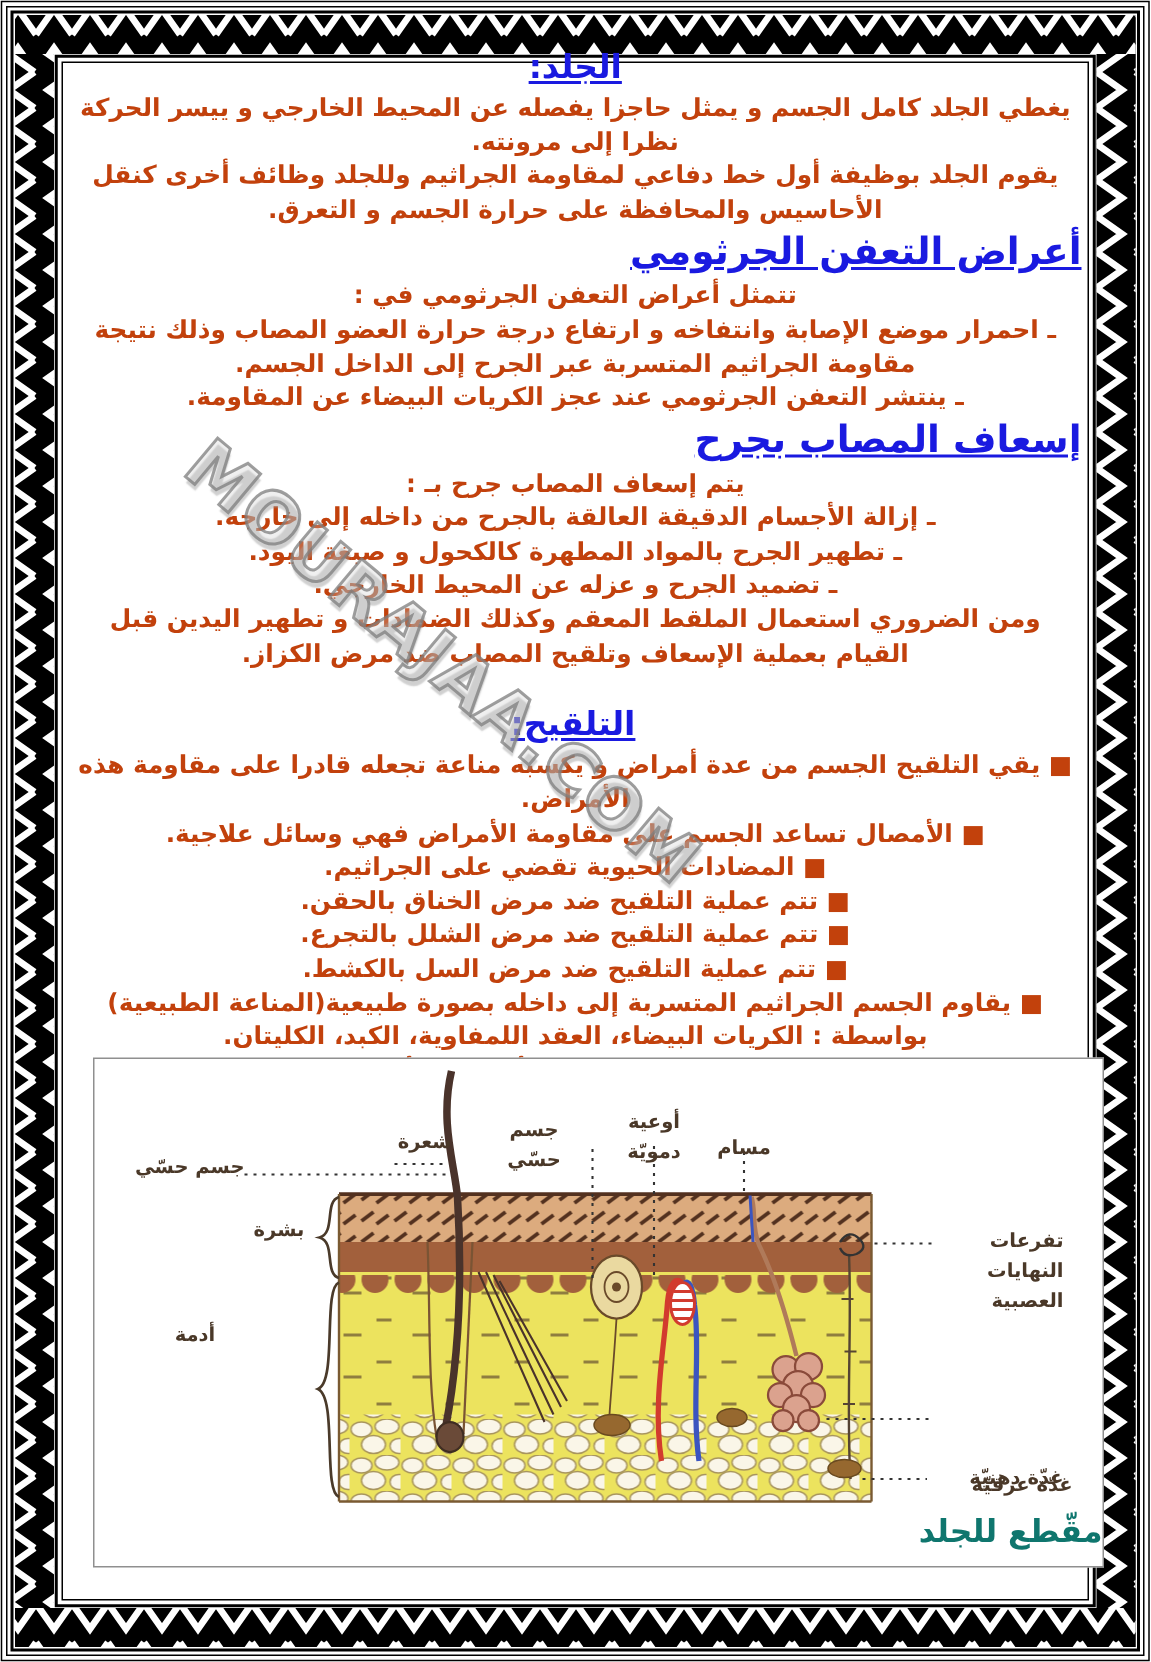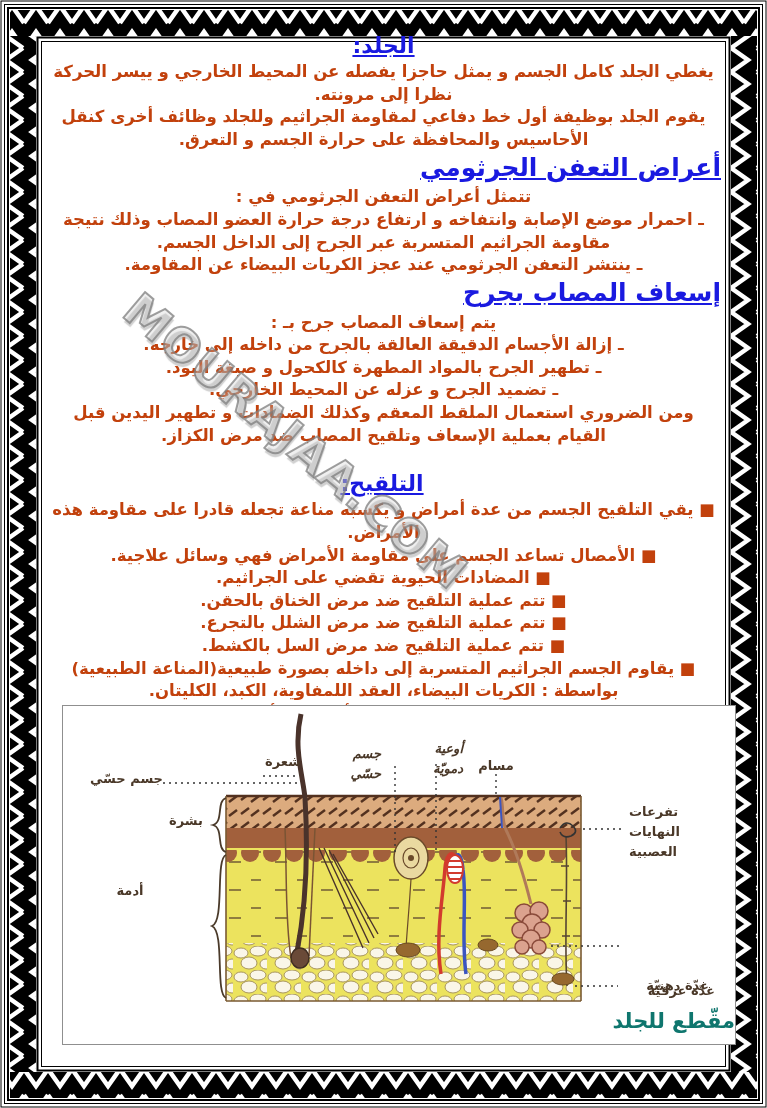--- a/index.html
+++ b/index.html
@@ -14,21 +14,21 @@
   .vacc{margin-top:24px;}
   .hd-vacc{margin-left:0;margin-right:3px;}
   .watermark{position:absolute;left:148px;top:282px;z-index:3;transform:rotate(40deg);transform-origin:0 0;
     font-size:46px;font-weight:bold;letter-spacing:1px;color:rgba(200,200,200,0.28);
     -webkit-text-stroke:2px rgba(125,125,125,0.75);text-shadow:3px 3px 1px rgba(150,150,150,0.45);
     pointer-events:none;white-space:nowrap;}
   .diagram{position:absolute;left:62px;top:705px;width:672px;height:338px;border:1px solid #8f8f8f;
     background:#fff;z-index:2;}
   .diag-svg{position:absolute;left:0;top:0;}
   .dlabel{position:absolute;font-size:13px;font-weight:bold;color:#4a3828;direction:rtl;line-height:1.55;}
-  .dlabel.two{font-style:italic;}
+  .dlabel.two{text-align:center;}
   .caption{position:absolute;left:0;right:0;top:303px;text-align:right;font-size:21px;font-weight:bold;color:#0f766e;}
 </style>
 </head>
 <body>
 
 <div class="page">
 
   <svg class="frame" width="767" height="1108">
     <defs>
       <pattern id="chevTop" width="24" height="26" patternUnits="userSpaceOnUse">
@@ -209,21 +209,21 @@
       <div>حسّي</div>
     </div>
     <div class="dlabel two" style="left:346px;top:33px;width:54px;">
       <div>أوعية</div>
       <div>دمويّة</div>
     </div>
     <div class="dlabel" style="left:410px;top:50px;width:46px;text-align:center;">مسام</div>
     <div class="dlabel" style="left:22px;top:63px;width:78px;text-align:right;">جسم حسّي</div>
     <div class="dlabel" style="left:100px;top:105px;width:46px;text-align:center;">بشرة</div>
     <div class="dlabel" style="left:44px;top:175px;width:46px;text-align:center;">أدمة</div>
-    <div class="dlabel" style="left:566px;top:96px;width:80px;text-align:left;">
+    <div class="dlabel" style="left:566px;top:112px;width:80px;text-align:right;">
       <div>تفرعات</div>
       <div>النهايات</div>
       <div>العصبية</div>
     </div>
     <div class="dlabel" style="left:562px;top:230px;width:90px;text-align:right;margin-top:45px;">غدّة عرقيّة</div>
     <div class="dlabel" style="left:556px;top:270px;width:90px;text-align:right;">غدّة دهنيّة</div>
 
     <div class="caption">مقّطع للجلد</div>
   </div>
 

